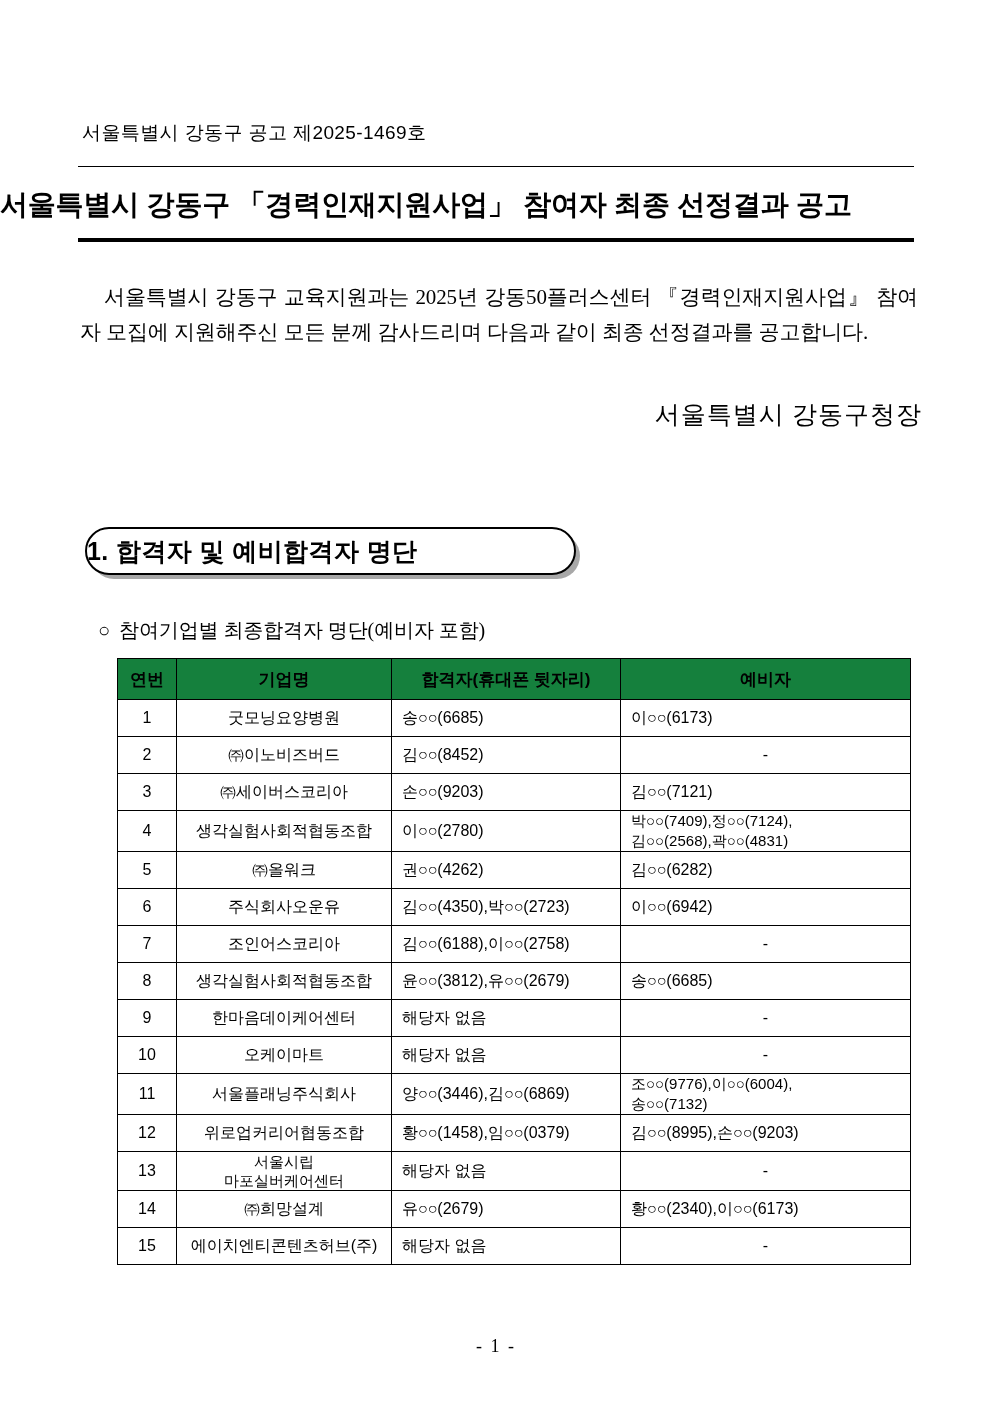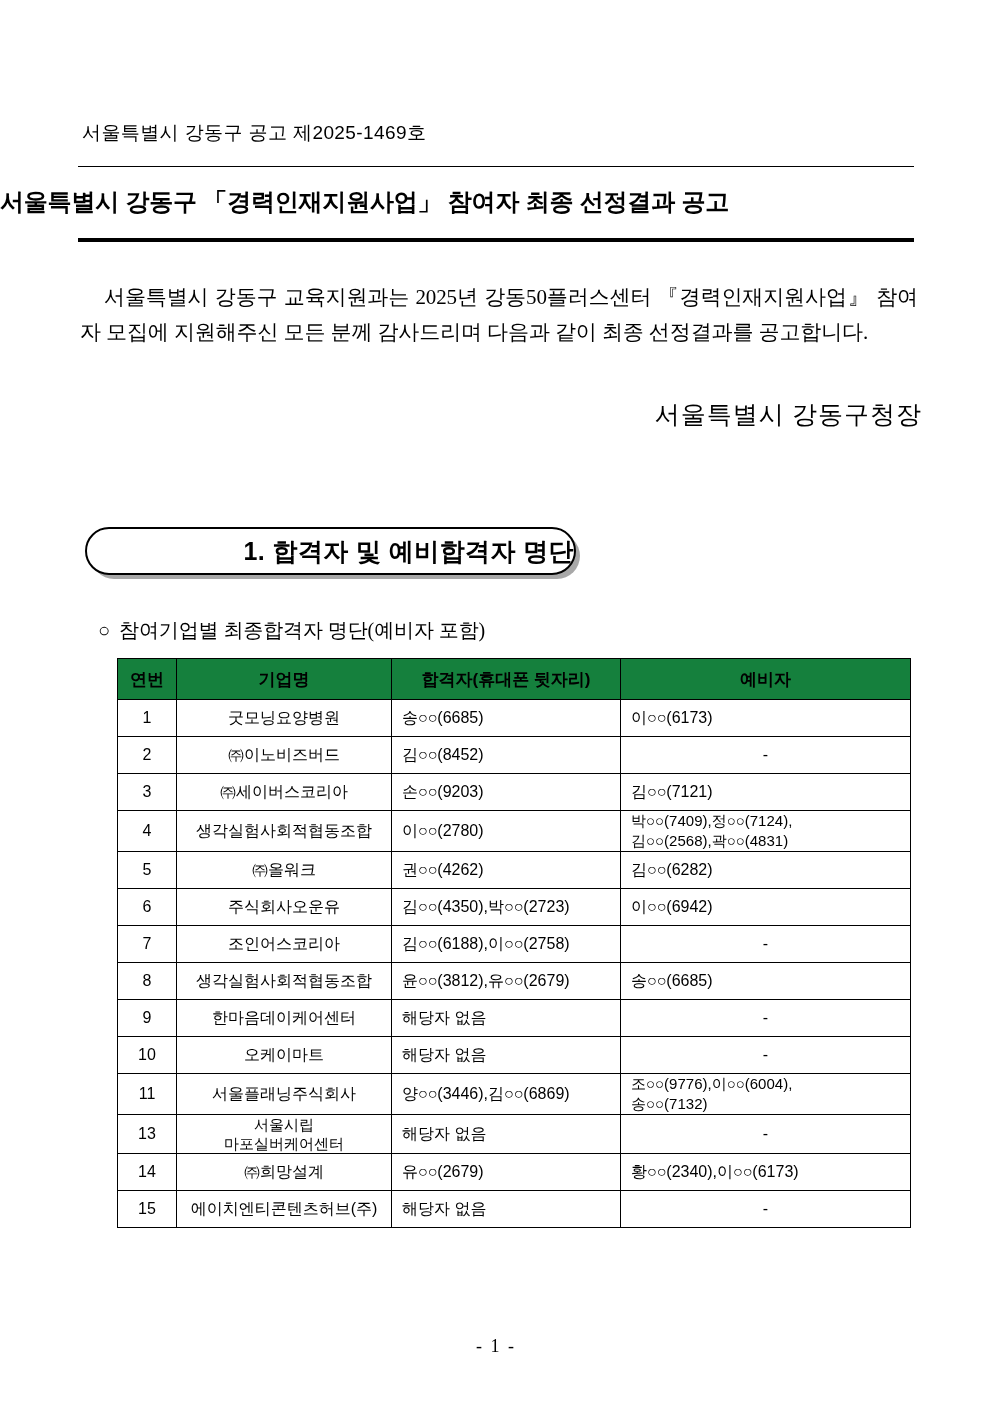--- a/index.html
+++ b/index.html
@@ -39,21 +39,22 @@
     top: 166px;
     width: 836px;
     height: 1px;
     background: #000000;
   }
   .doc-title {
     position: absolute;
     left: 0;
     top: 186px;
     width: 816px;
-    font-size: 24px;
+    text-align: center;
+    font-size: 28px;
     font-weight: bold;
     letter-spacing: -0.2px;
     white-space: nowrap;
     font-family: "Liberation Sans", "DejaVu Sans", sans-serif;
   }
   .rule-thick {
     position: absolute;
     left: 78px;
     top: 238px;
     width: 836px;
@@ -116,21 +117,21 @@
     position: absolute;
     left: 0;
     top: 0;
     width: 487px;
     height: 44px;
     border: 2px solid #000000;
     border-radius: 26px;
     background: #ffffff;
     display: flex;
     align-items: center;
-    justify-content: flex-end;
+    justify-content: flex-start;
   }
   .pill-label {
     font-size: 25px;
     font-weight: bold;
     letter-spacing: 0.4px;
     white-space: nowrap;
   }
 
   
   .sub-heading {
@@ -311,20 +312,26 @@
           <tr>
             <td class="col-no">11</td>
             <td class="col-comp">서울플래닝주식회사</td>
             <td class="col-pass">양○○(3446),김○○(6869)</td>
             <td class="col-res">
               <span class="cell-multi">조○○(9776),이○○(6004),</span>
               <span class="cell-multi">송○○(7132)</span>
             </td>
           </tr>
           <tr>
+            <td class="col-no">12</td>
+            <td class="col-comp">위로업커리어협동조합</td>
+            <td class="col-pass">황○○(1458),임○○(0379)</td>
+            <td class="col-res">김○○(8995),손○○(9203)</td>
+          </tr>
+          <tr>
             <td class="col-no">13</td>
             <td class="col-comp">
               <span class="cell-two-line">서울시립</span>
               <span class="cell-two-line">마포실버케어센터</span>
             </td>
             <td class="col-pass">해당자 없음</td>
             <td class="col-res dash">-</td>
           </tr>
           <tr>
             <td class="col-no">14</td>

